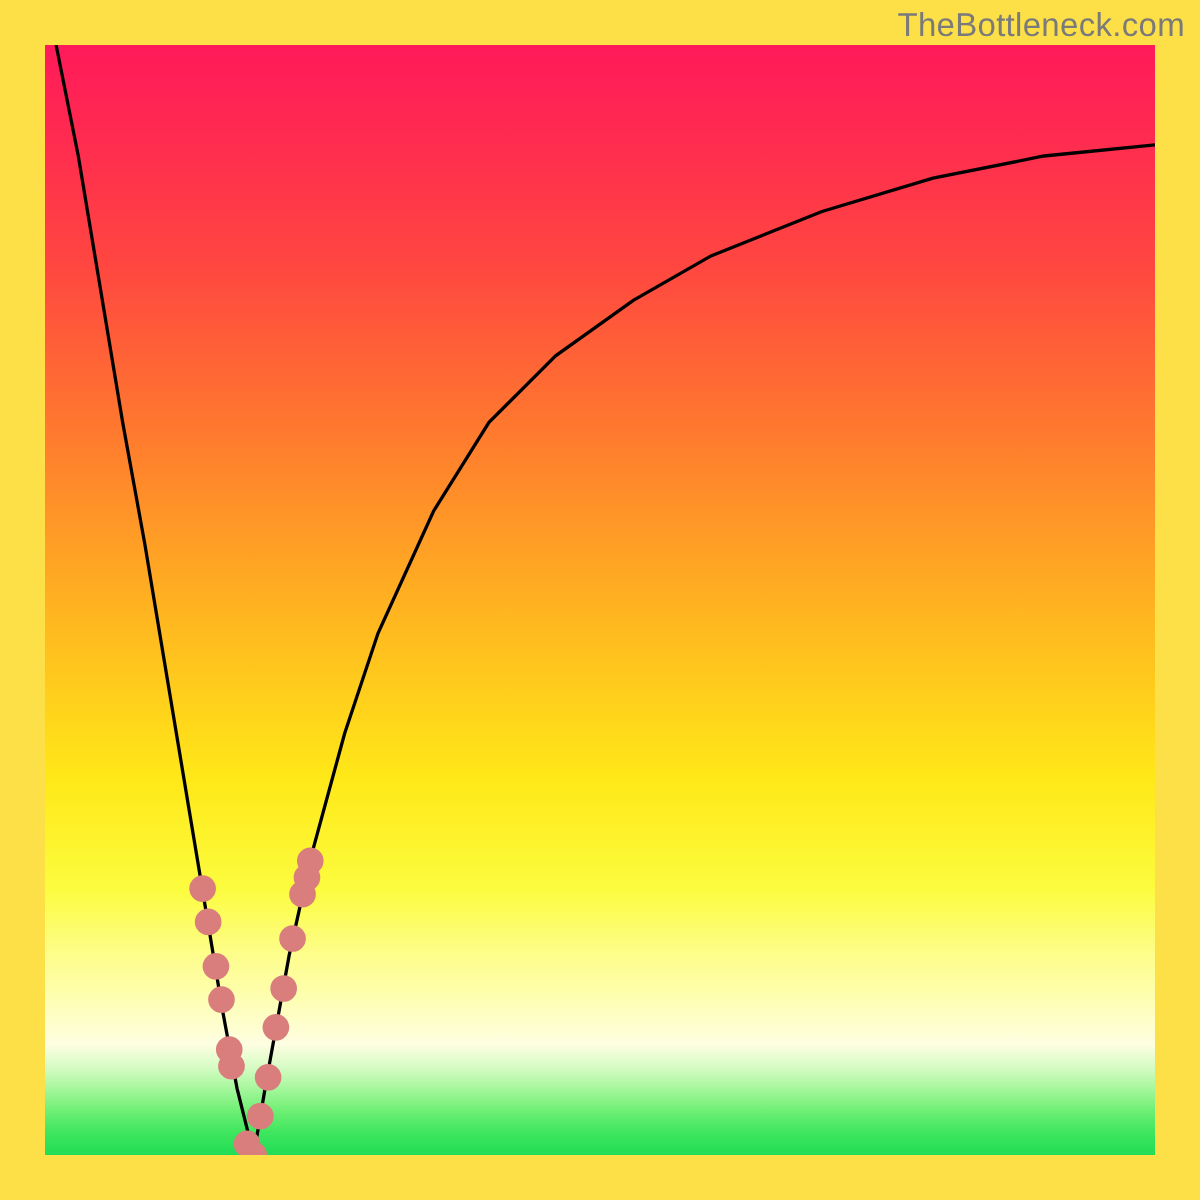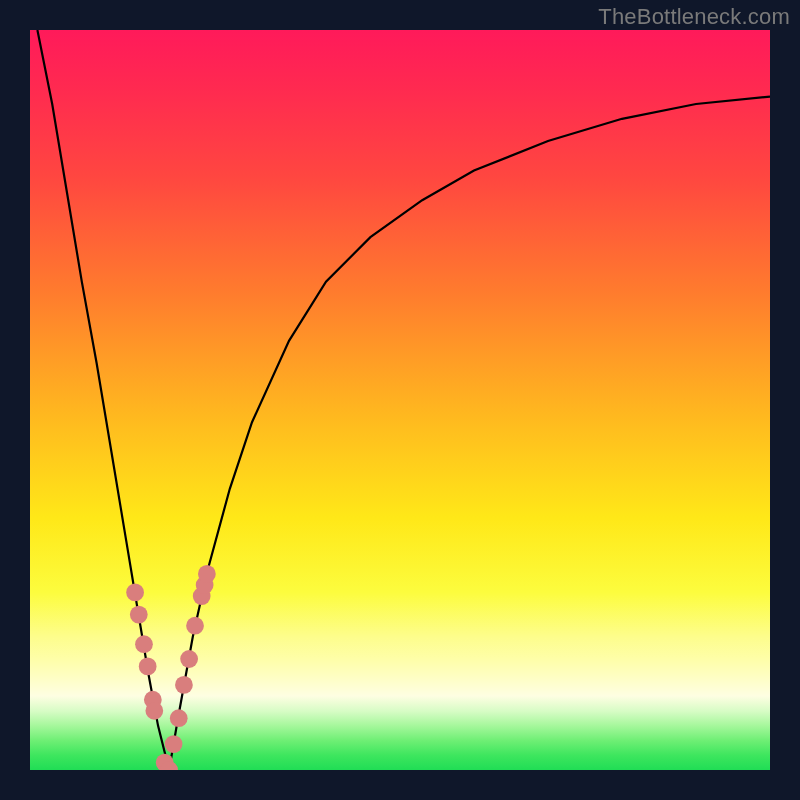--- a/index.html
+++ b/index.html
@@ -9,21 +9,21 @@
     height: 800px;
     overflow: hidden;
     background: #000;
     font-family: Arial, Helvetica, sans-serif;
   }
   .frame {
     position: absolute;
     left: 0; top: 0;
     width: 800px;
     height: 800px;
-    background: #0f172a;
+    background: #fde047;
   }
   .plot {
     position: absolute;
     left: 30px;
     top: 30px;
     width: 740px;
     height: 740px;
     overflow: hidden;
   }
   .gradient {

